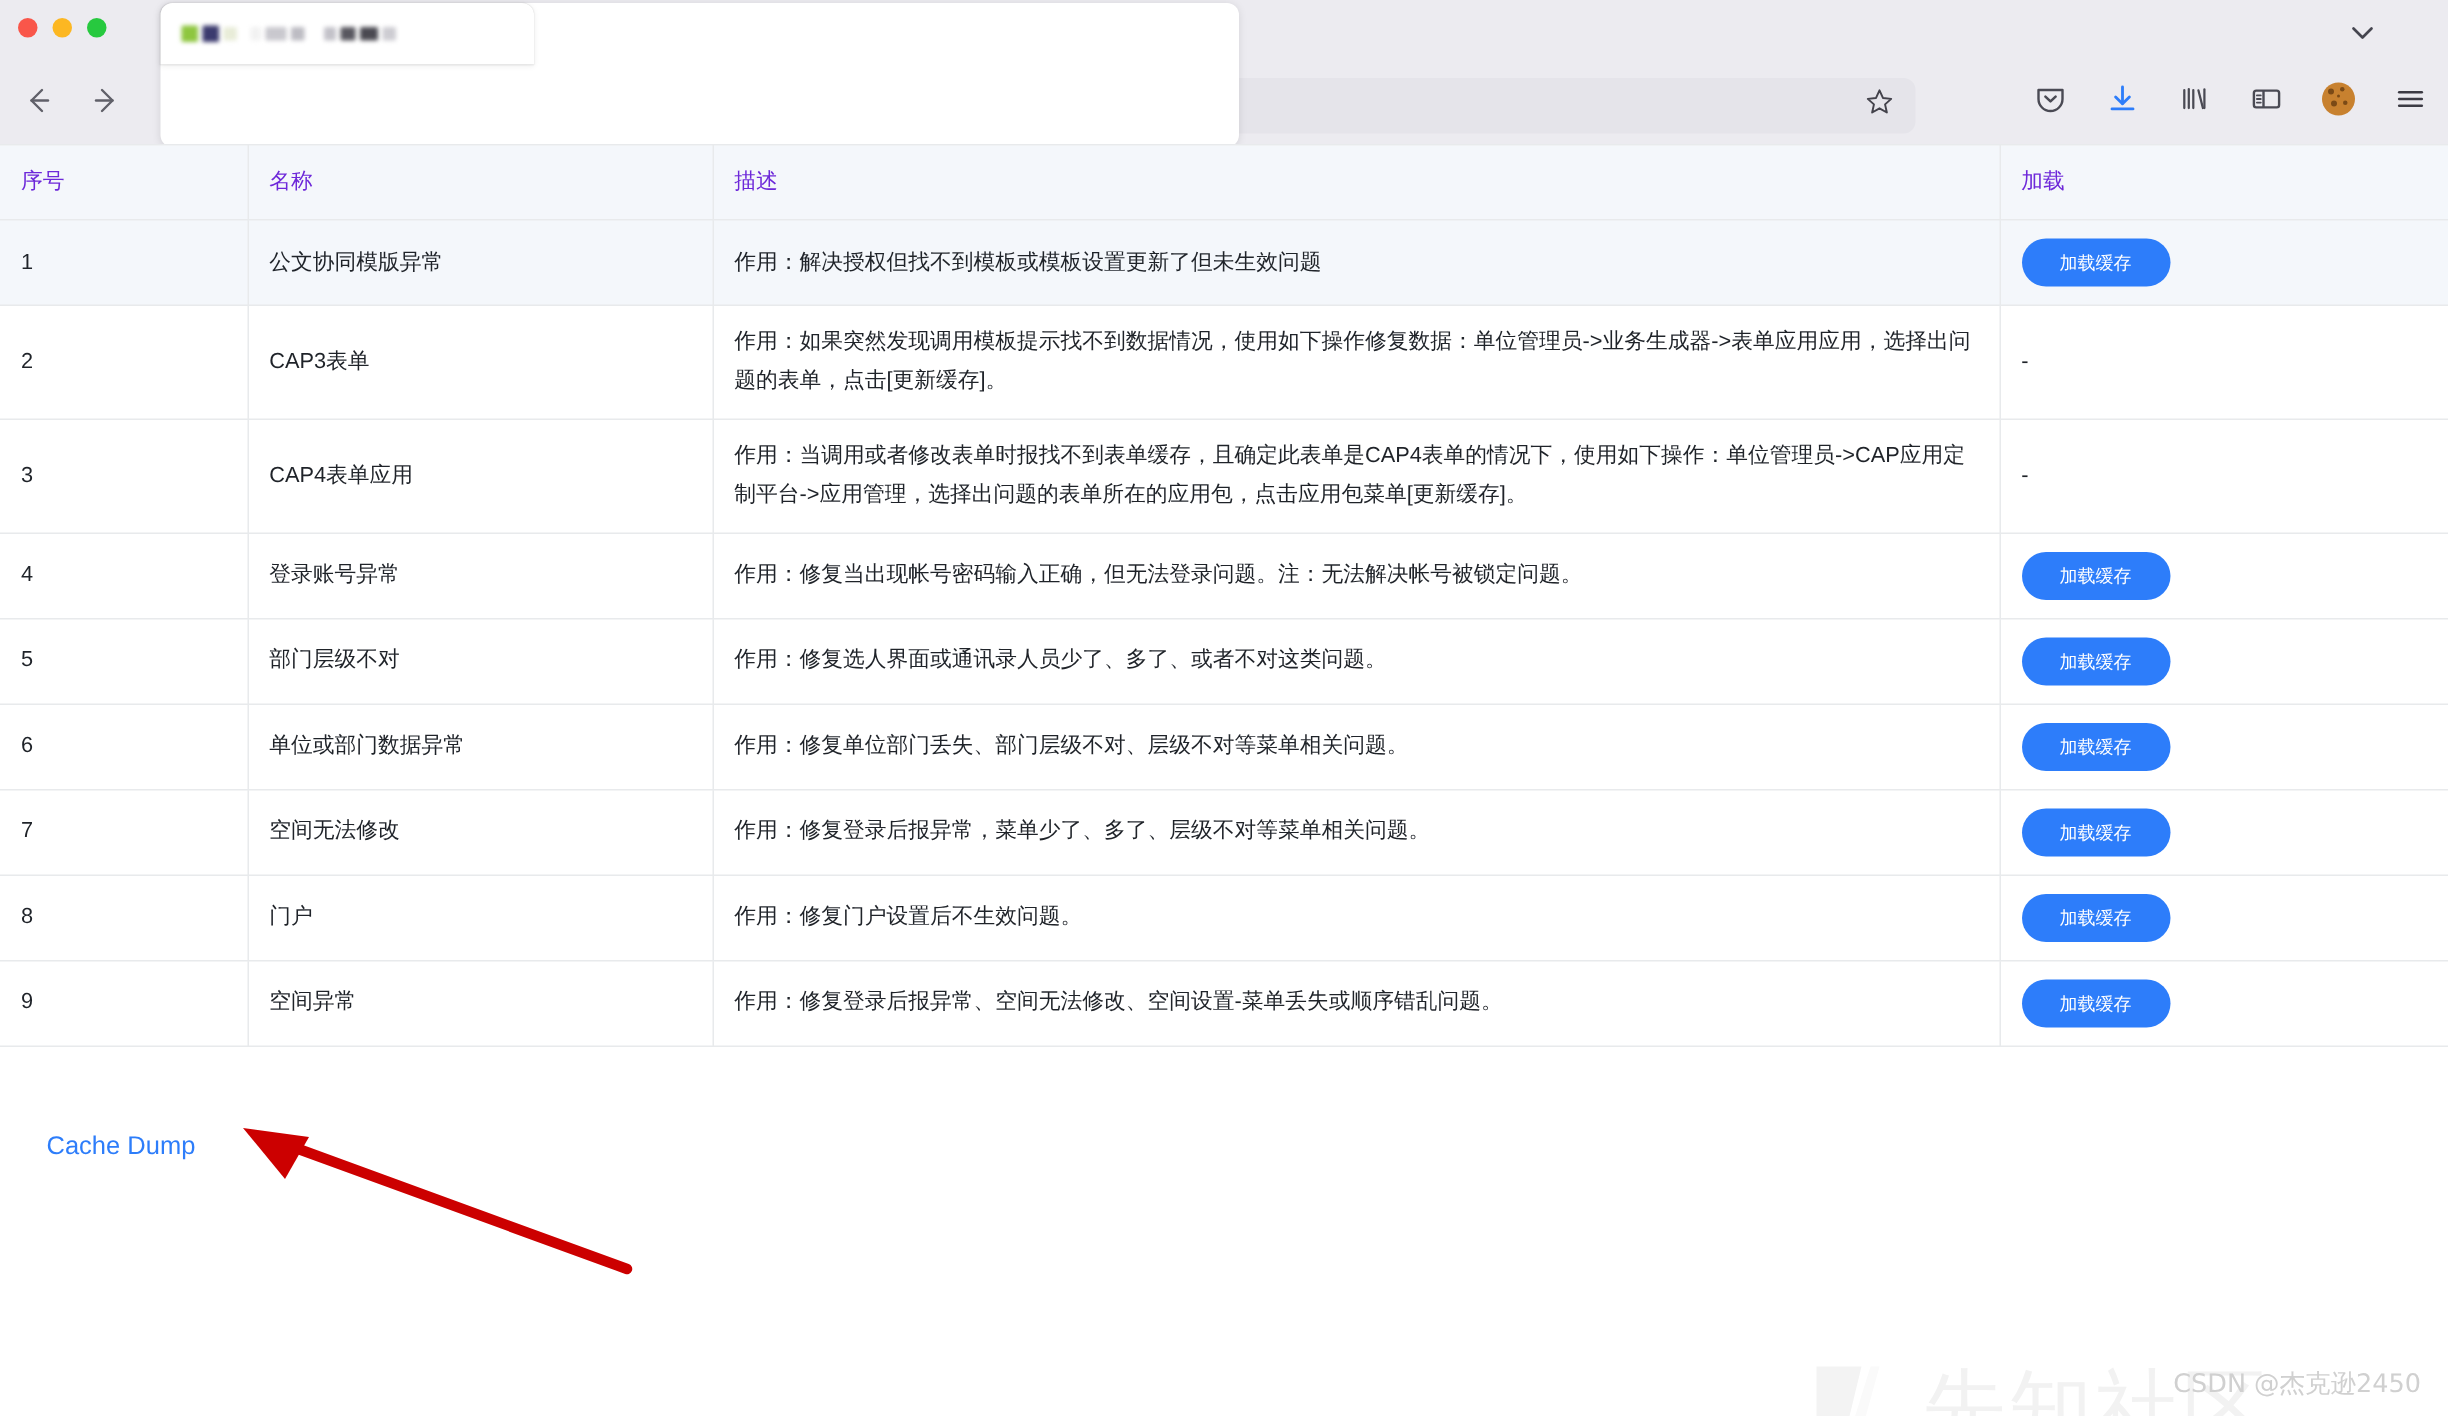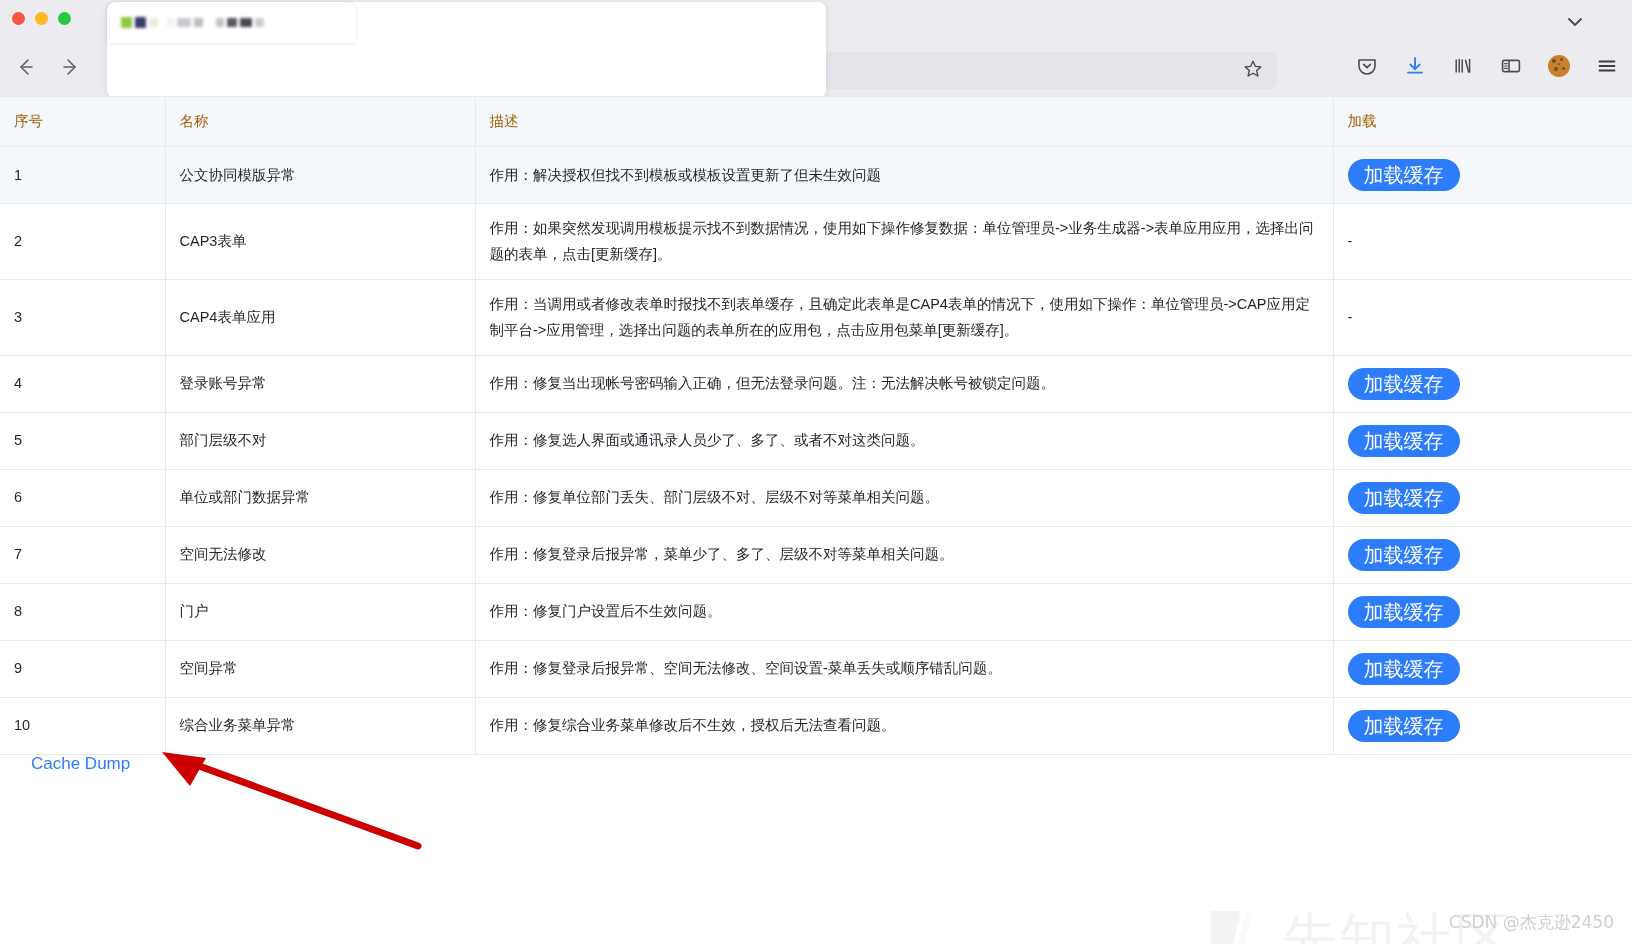--- a/index.html
+++ b/index.html
@@ -66,35 +66,35 @@
   .page { position: relative; width: 1632px; height: 848px; background: #fff; }
 
   table.cachetbl { width: 1632px; border-collapse: collapse; table-layout: fixed; }
   table.cachetbl th, table.cachetbl td {
     border-bottom: 1px solid #e8eaec;
     border-right: 1px solid #e8eaec;
     text-align: left; vertical-align: middle;
     padding: 12px 14px;
     font-size: 14.5px; color: #1f2329; line-height: 1.75;
   }
-  table.cachetbl th { background: #f4f7fb; font-weight: 400; color: #a16207; height: 48px; }
+  table.cachetbl th { background: #f4f7fb; font-weight: 400; color: #6d28d9; height: 48px; }
   table.cachetbl tr:first-child th { border-top: 1px solid #e8eaec; }
   col.c-no   { width: 165px; }
   col.c-name { width: 310px; }
   col.c-desc { width: 858px; }
   col.c-load { width: 299px; }
 
   tr.hl td { background: #f4f7fb; }
   td.no { color: #1f2329; }
   td.load { text-align: left; }
 
   .loadbtn {
     display: inline-block; min-width: 99px; height: 32px; line-height: 32px;
     background: #2d7dfa; color: #fff; border: none; border-radius: 16px;
-    font-size: 20px; padding: 0 16px; cursor: pointer;
+    font-size: 12px; padding: 0 16px; cursor: pointer;
     font-family: "Liberation Sans", "DejaVu Sans", sans-serif;
   }
   .dash { color: #1f2329; }
 
   .cachedump {
     position: absolute; left: 31px; top: 658px;
     color: #2d7dfa; font-size: 17px; cursor: pointer; text-decoration: none;
   }
 
   .arrow { position: absolute; left: 150px; top: 650px; pointer-events: none; }
@@ -326,26 +326,20 @@
           <td>门户</td>
           <td>作用：修复门户设置后不生效问题。</td>
           <td class="load"><button class="loadbtn">加载缓存</button></td>
         </tr>
         <tr>
           <td class="no">9</td>
           <td>空间异常</td>
           <td>作用：修复登录后报异常、空间无法修改、空间设置-菜单丢失或顺序错乱问题。</td>
           <td class="load"><button class="loadbtn">加载缓存</button></td>
         </tr>
-        <tr>
-          <td class="no">10</td>
-          <td>综合业务菜单异常</td>
-          <td>作用：修复综合业务菜单修改后不生效，授权后无法查看问题。</td>
-          <td class="load"><button class="loadbtn">加载缓存</button></td>
-        </tr>
       </tbody>
   </table>
 
   <a class="cachedump" href="#">Cache Dump</a>
 
   <svg class="arrow" width="290" height="110" viewBox="0 0 290 110">
     <path d="M268 100 L38 16" stroke="#cc0000" stroke-width="7" stroke-linecap="round"></path>
     <path d="M12 6 L56 12 L40 40 Z" fill="#cc0000"></path>
   </svg>
 

